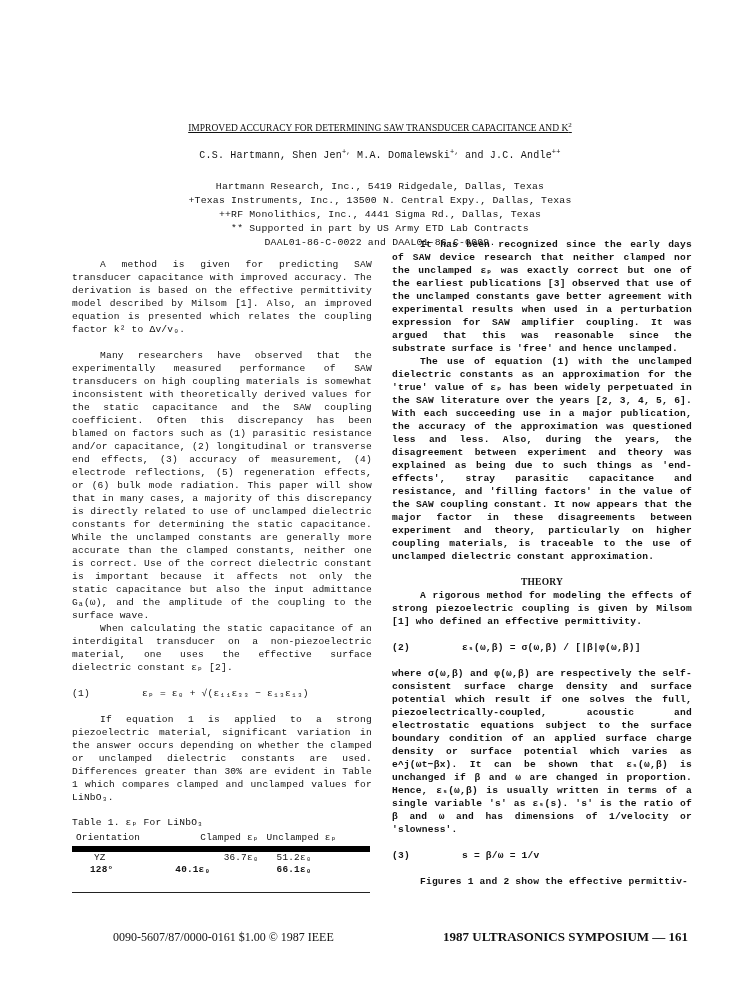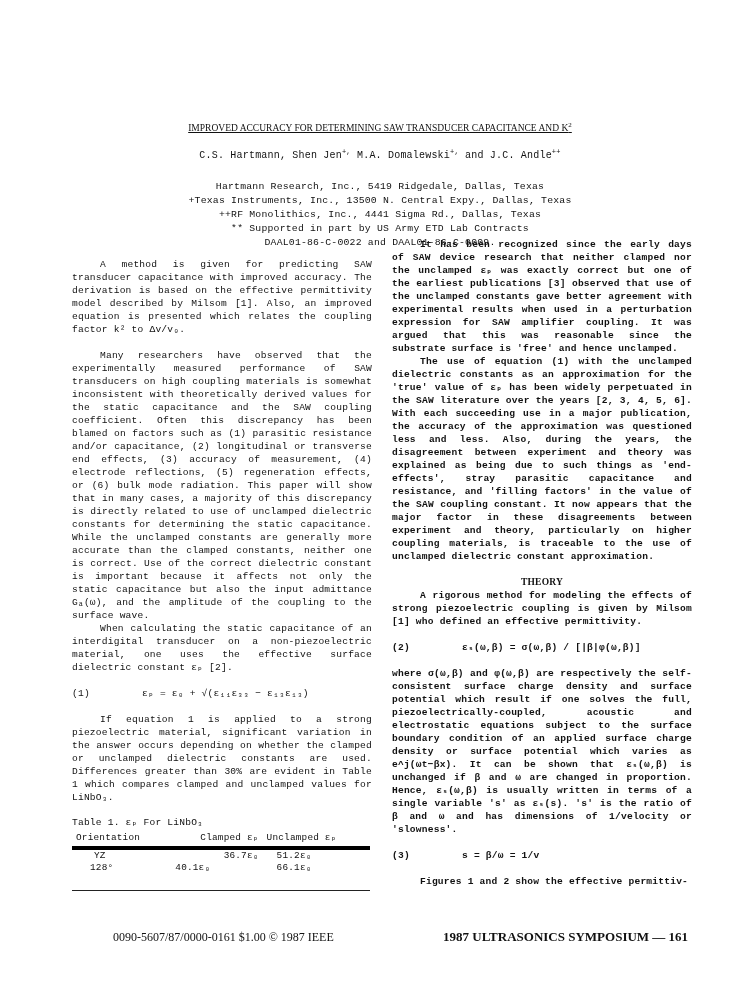--- a/index.html
+++ b/index.html
@@ -17,23 +17,23 @@
   .col { position:absolute; width:300px; text-align:justify; font-size:9.6px; line-height:13px; }
   .col p { margin:0; }
   .indent { text-indent:28px; }
   .heading { text-align:center; font-family:"Liberation Serif","DejaVu Serif",serif; font-size:9.5px; margin:0; }
   #leftcol { left:72px; top:258px; }
   #rightcol { left:392px; top:238px;font-weight:bold; }
   .eq { display:flex; font-size:9.6px; margin:0; }
   .eq .num { width:70px; }
   sub, sup { font-size:7px; }
   table { border-collapse:collapse; width:298px; font-size:9.4px; }
-  th { font-weight:normal; text-align:left; border-bottom:4px solid #000000; padding:2px 4px; }
+  th { font-weight:normal; text-align:left; border-bottom:6px solid #000000; padding:2px 4px; }
   td { padding:0 4px; line-height:12px; }
-  tr.last td { border-bottom:1px solid #222; padding-bottom:16px; }
+  tr.last td { border-bottom:1px solid #222; padding-bottom:16px;font-weight:bold; }
   #footer-left { left:73px; top:930px; font-size:12px; font-family:"Liberation Serif","DejaVu Serif",serif;margin-left:40px; }
   #footer-right { left:443px; top:929px; font-size:13px; font-weight:bold; font-family:Liberation Serif, serif; }
 </style>
 </head>
 <body>
 
 <div id="title" class="abs center serif"><span>IMPROVED ACCURACY FOR DETERMINING SAW TRANSDUCER CAPACITANCE AND K</span><sup>2</sup></div>
 
 <div id="authors" class="abs center mono">
   <span>C.S. Hartmann,</span>

